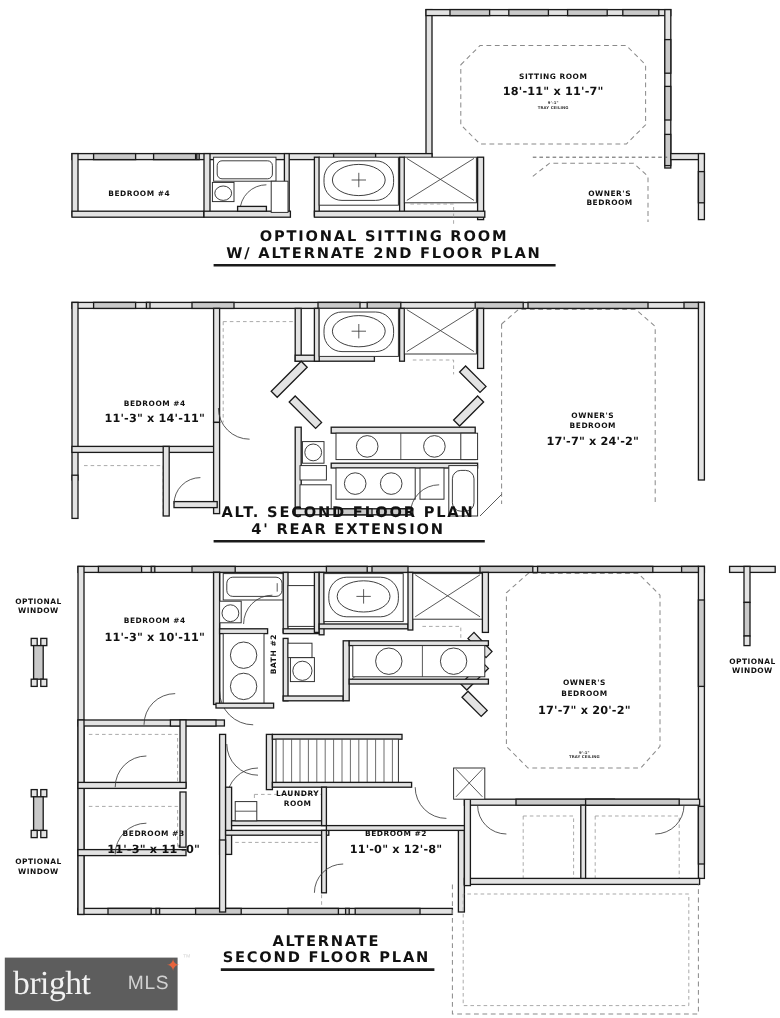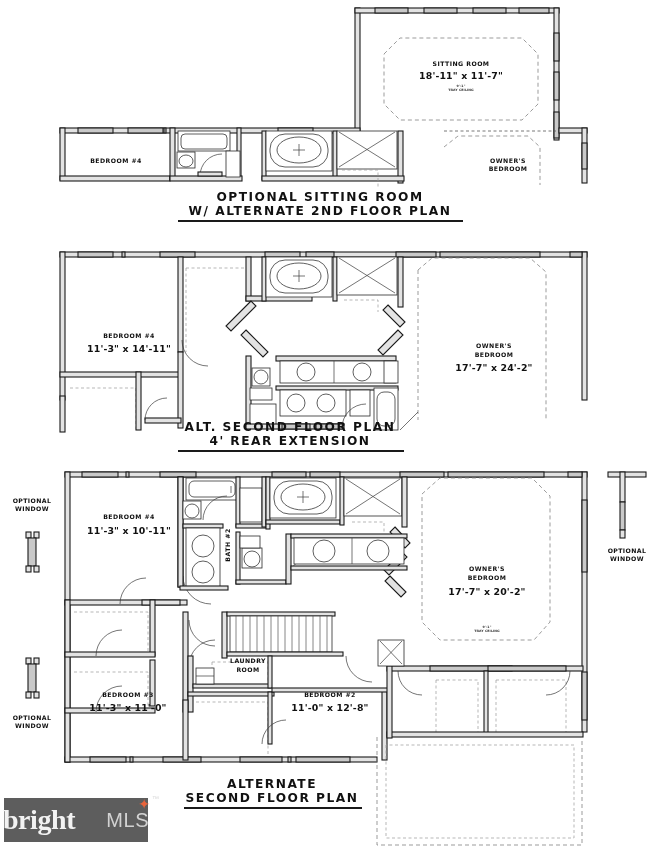--- a/index.html
+++ b/index.html
@@ -76,34 +76,34 @@
   
   #watermark{
     position:absolute;left:4px;bottom:6px;
     width:144px;height:44px;
     background:#5d5d5d;
     display:flex;align-items:center;justify-content:center;
     gap:5px;
   }
   #wm-bright{
     font-family:"Liberation Serif", serif;
-    font-size:28px;font-weight:700;color:#f2f2f2;
+    font-size:28px;font-weight:400;color:#f2f2f2;
     letter-spacing:-0.4px;position:relative;line-height:1;
   }
   #wm-star{
     position:absolute;right:-2px;top:-1px;
     color:#e8643c;font-size:14px;line-height:1;
   }
   #wm-tm{
     position:absolute;right:-11px;top:-3px;
     color:#d9d9d9;font-size:7px;line-height:1;
   }
   #wm-mls{
     font-family:"Liberation Sans", sans-serif;
-    font-size:20px;color:#d2d2d2;letter-spacing:0.6px;line-height:1;
+    font-size:16px;color:#d2d2d2;letter-spacing:0.6px;line-height:1;
     margin-left:26px;
   }
 </style>
 </head>
 <body>
 
 <div id="sheet">
 
   <svg class="plan" viewBox="0 0 650 848">
 

